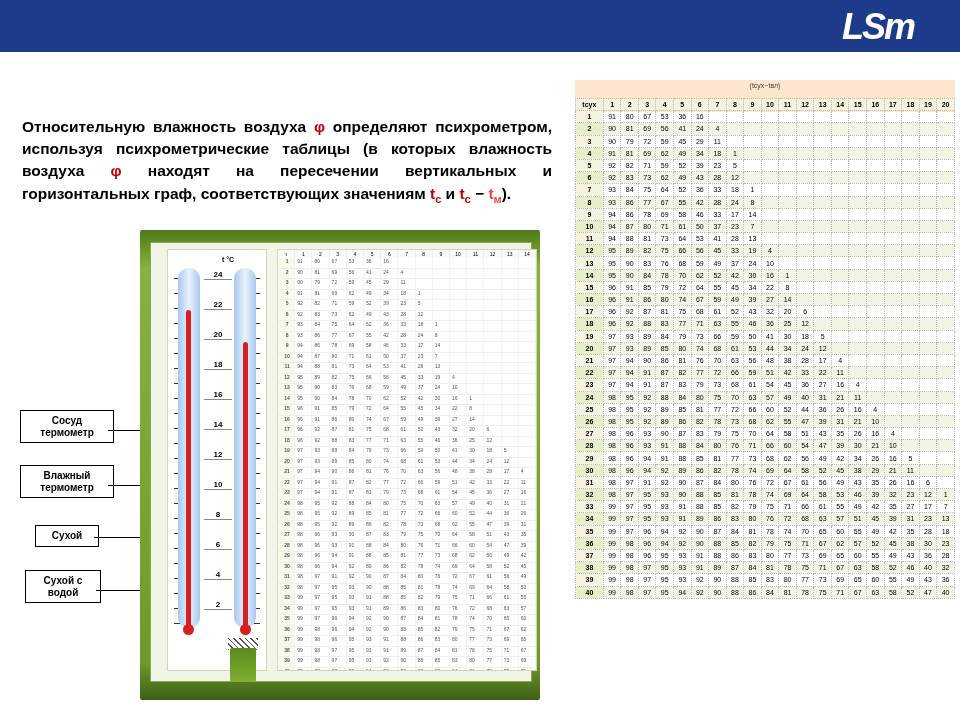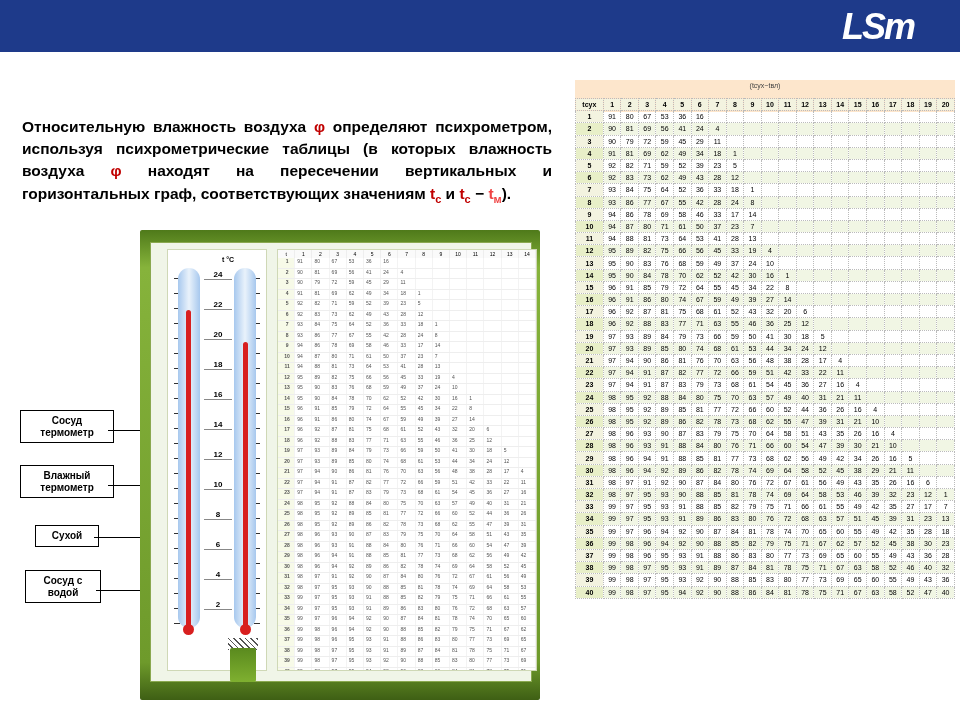--- a/index.html
+++ b/index.html
@@ -61,21 +61,21 @@
 
 <div class="diagram">
   <div class="callout" style="left:-60px;top:180px;width:80px"><span style="white-space:pre-line">Сосуд
 термометр</span></div>
   <div class="lead" style="left:28px;top:200px;width:60px"></div>
   <div class="callout" style="left:-60px;top:235px;width:80px"><span style="white-space:pre-line">Влажный
 термометр</span></div>
   <div class="lead" style="left:28px;top:255px;width:105px"></div>
   <div class="callout" style="left:-45px;top:295px;width:50px"><span>Сухой</span></div>
   <div class="lead" style="left:14px;top:307px;width:120px"></div>
-  <div class="callout" style="left:-55px;top:340px;width:62px"><span style="white-space:pre-line">Сосуд с
+  <div class="callout" style="left:-55px;top:340px;width:62px"><span style="white-space:pre-line">Сухой с
 водой</span></div>
   <div class="lead" style="left:16px;top:360px;width:115px"></div>
 
   <div class="frame">
     <div class="inner">
       <div class="lsm-mini">LSm</div>
       <div class="scale-panel">
         <div class="tc-label">t °C</div>
         <div id="ticks">
             <div class="tick" style="top: 28px;">

